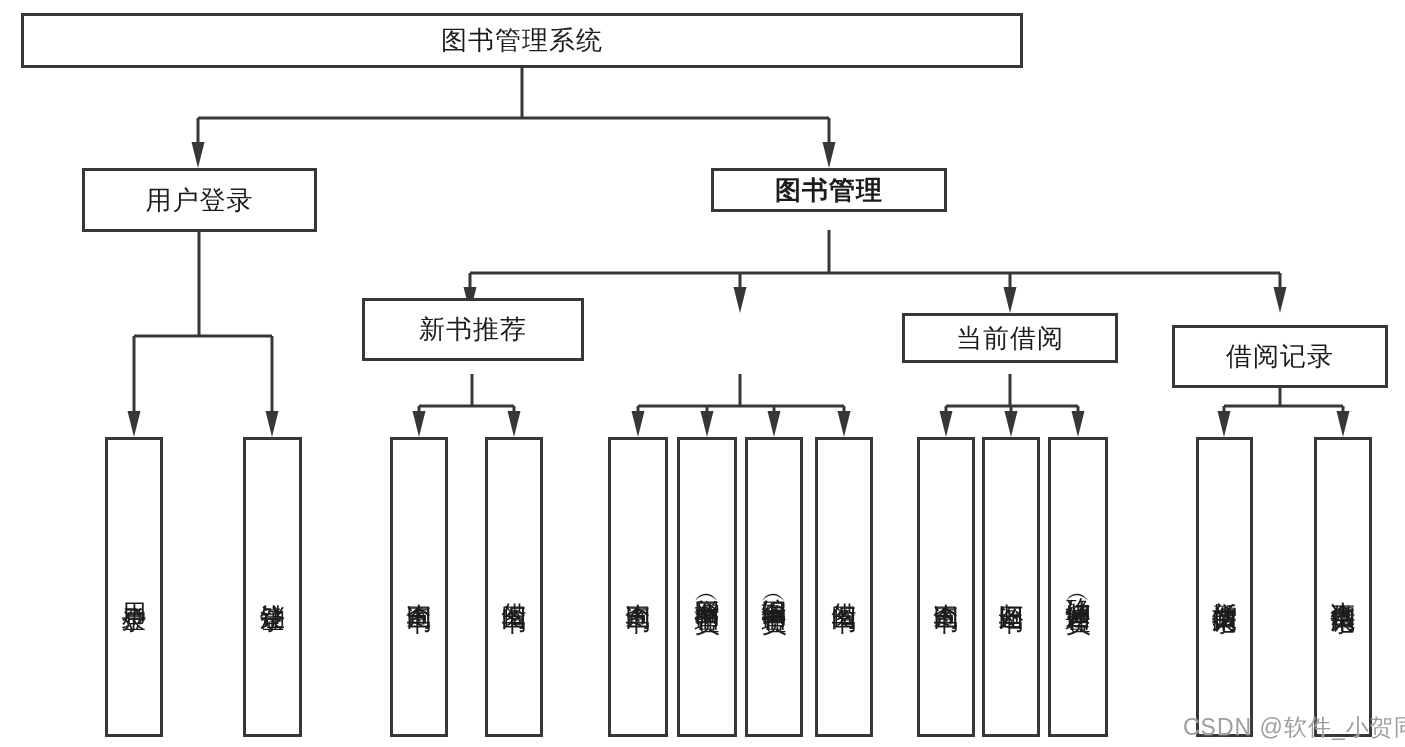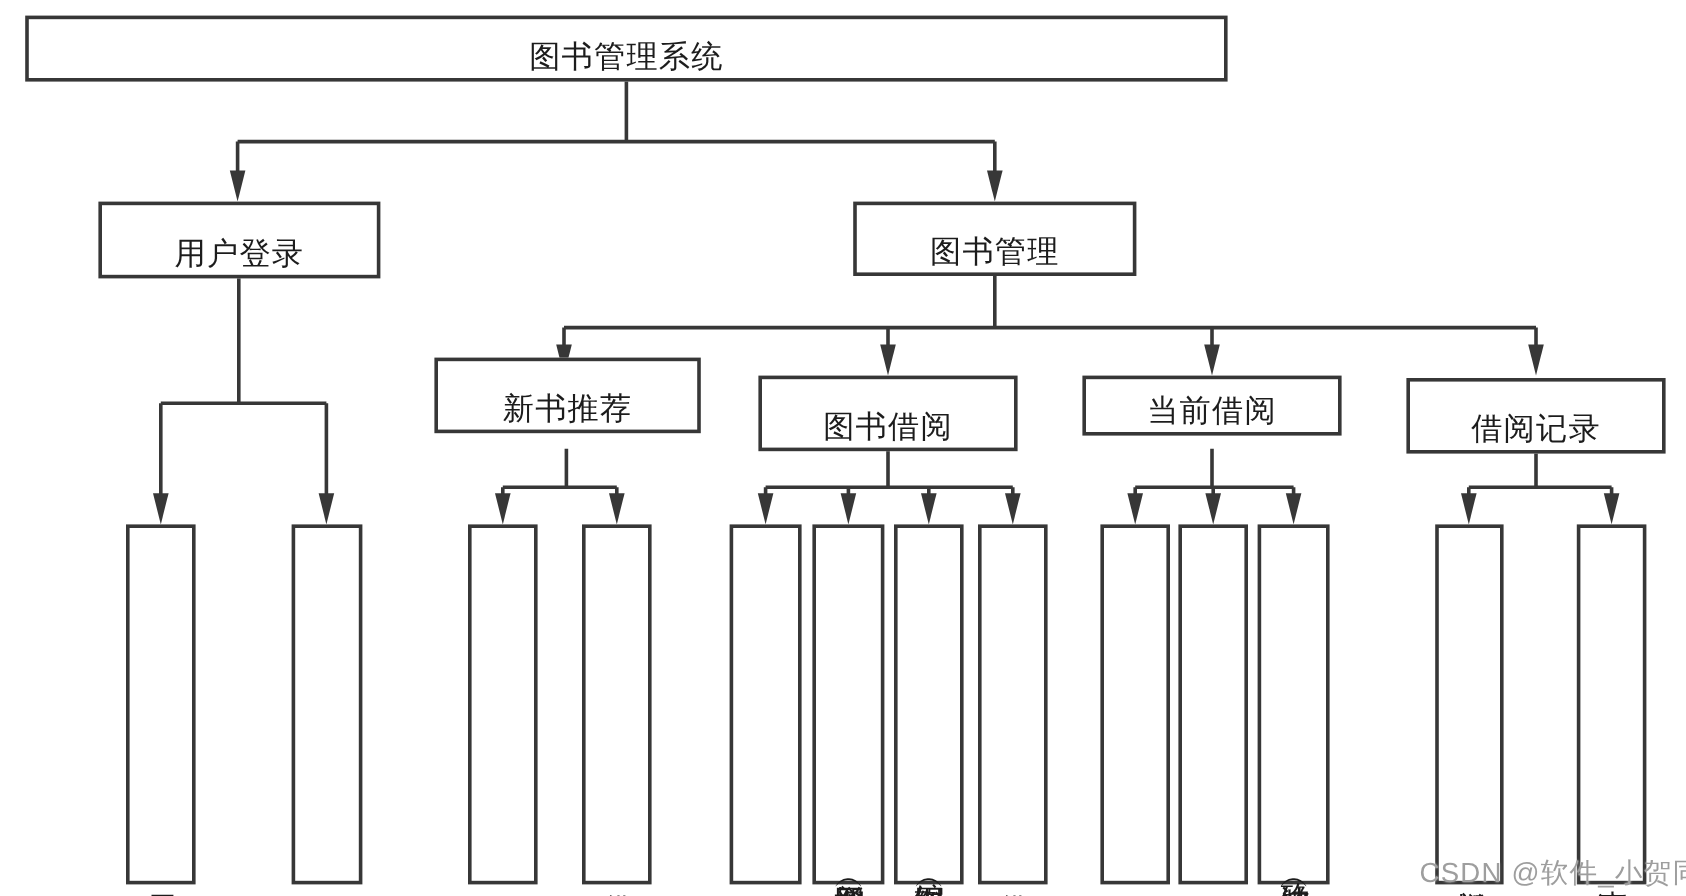--- a/index.html
+++ b/index.html
@@ -31,21 +31,21 @@
   .connectors polygon {
     fill: #373737;
     stroke: none;
   }
   .node {
     position: absolute;
     box-sizing: border-box;
     border: 3px solid #373737;
     background: #ffffff;
     display: flex;
-    align-items: flex-end;
+    align-items: center;
     justify-content: center;
     color: #1c1c1c;
   }
   .h-node {
     font-size: 26px;
     letter-spacing: 1px;
     white-space: nowrap;
   }
   .v-node .v-label {
     writing-mode: vertical-rl;
@@ -113,34 +113,31 @@
     </g>
   </svg>
 
   <div class="node h-node" style="left:21px; top:13px; width:1002px; height:55px;">
     <span>图书管理系统</span>
   </div>
 
   <div class="node h-node" style="left:82px; top:168px; width:235px; height:64px;">
     <span>用户登录</span>
   </div>
-  <div class="node h-node" style="left:711px; top:168px; width:236px; height:62px;">
+  <div class="node h-node" style="left:711px; top:168px; width:236px; height:44px;font-weight:bold;">
     <span>图书管理</span>
   </div>
 
   <div class="node h-node" style="left:362px; top:298px; width:222px; height:63px;">
     <span>新书推荐</span>
   </div>
-  <div class="node h-node" style="left:632px; top:313px; width:216px; height:63px;">
-    <span>图书借阅</span>
-  </div>
   <div class="node h-node" style="left:902px; top:313px; width:216px; height:50px;">
     <span>当前借阅</span>
   </div>
-  <div class="node h-node" style="left:1172px; top:315px; width:216px; height:63px;">
+  <div class="node h-node" style="left:1172px; top:325px; width:216px; height:63px;">
     <span>借阅记录</span>
   </div>
 
   <div class="node v-node" style="left:105px; top:437px; width:58px; height:300px;">
     <span class="v-label">用户登录</span>
   </div>
   <div class="node v-node" style="left:243px; top:437px; width:59px; height:300px;">
     <span class="v-label">注销登录</span>
   </div>
 

